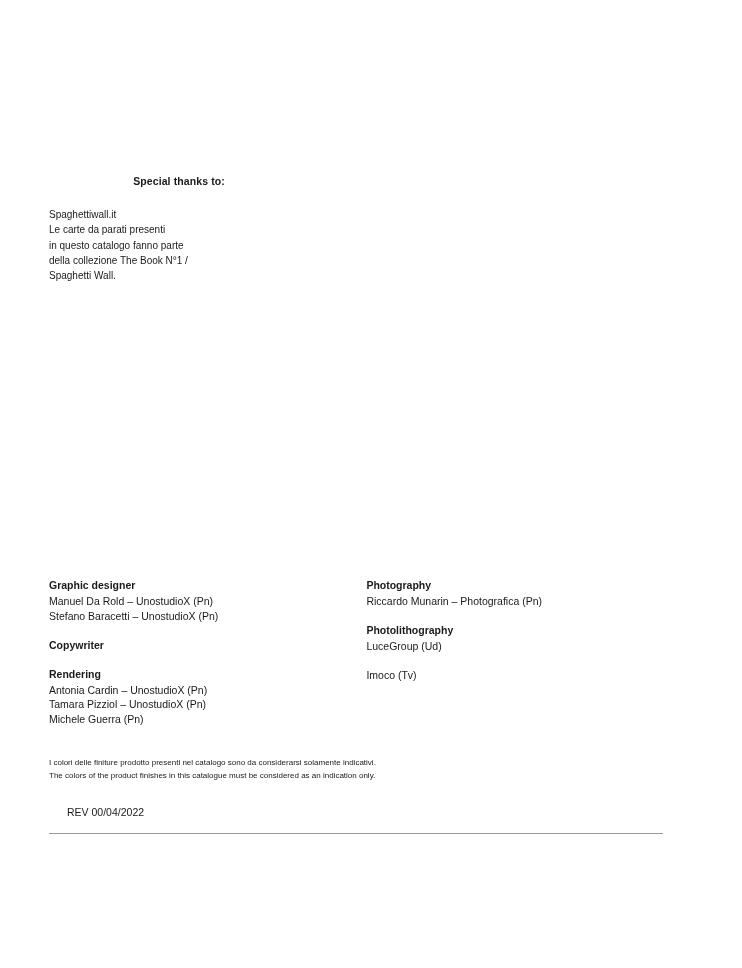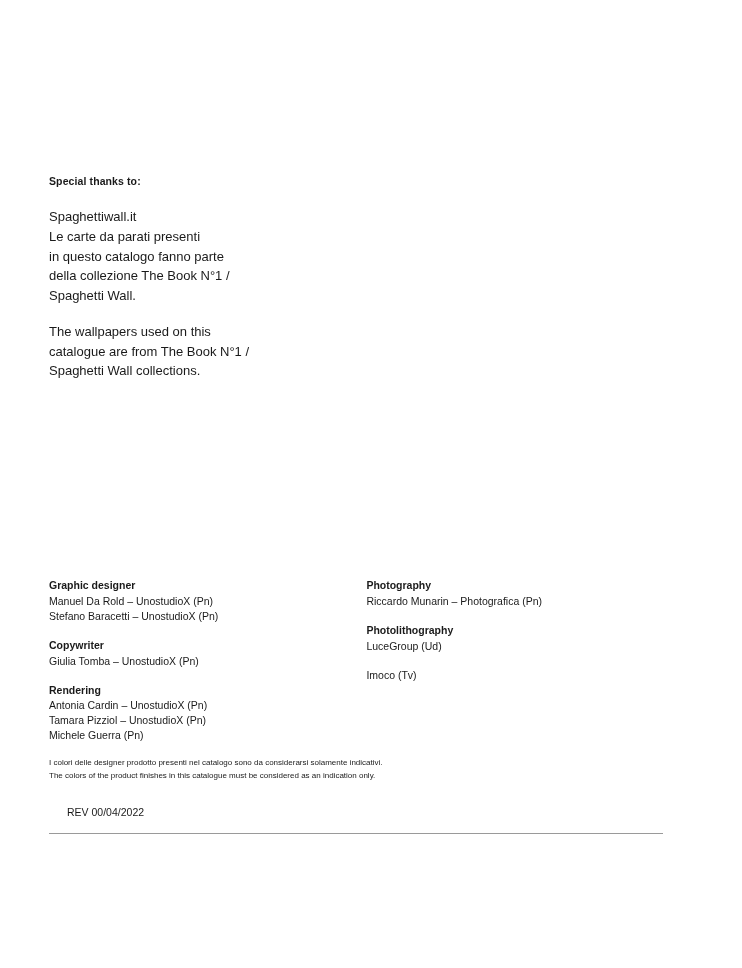--- a/index.html
+++ b/index.html
@@ -29,23 +29,24 @@
     left: 49px;
     top: 174px;
     width: 260px;
   }
   .thanks-title {
     font-size: 10.5px;
     font-weight: bold;
     letter-spacing: 0.01em;
     line-height: 1.35;
     margin: 0 0 19px 0;
+    text-align: center;
   }
   .thanks-para {
-    font-size: 13px;
+    font-size: 10px;
     font-weight: normal;
     line-height: 1.52;
     margin: 0 0 16px 0;
     white-space: pre-line;
   }
   .thanks-para:last-child { margin-bottom: 0; }
 
   
   .credits {
     position: absolute;
@@ -143,37 +144,33 @@
 
 <div class="page">
 
   <section class="thanks">
     <h2 class="thanks-title">Special thanks to:</h2>
     <p class="thanks-para">Spaghettiwall.it
 Le carte da parati presenti
 in questo catalogo fanno parte
 della collezione The Book N°1 /
 Spaghetti Wall.</p>
-    <p class="thanks-para">The wallpapers used on this
-catalogue are from The Book N°1 /
-Spaghetti Wall collections.</p>
   </section>
 
   <section class="credits">
     <div class="credits-col left">
 
       <div class="credit-group">
         <p class="credit-role">Graphic designer</p>
         <p class="credit-name">Manuel Da Rold – UnostudioX (Pn)</p>
         <p class="credit-name">Stefano Baracetti – UnostudioX (Pn)</p>
       </div>
 
       <div class="credit-group">
         <p class="credit-role">Copywriter</p>
-        <p class="credit-name">Giulia Tomba – UnostudioX (Pn)</p>
       </div>
 
       <div class="credit-group">
         <p class="credit-role">Rendering</p>
         <p class="credit-name">Antonia Cardin – UnostudioX (Pn)</p>
         <p class="credit-name">Tamara Pizziol – UnostudioX (Pn)</p>
         <p class="credit-name">Michele Guerra (Pn)</p>
       </div>
 
     </div>
@@ -191,21 +188,21 @@
       </div>
 
       <div class="credit-group">
         <p class="credit-name">Imoco (Tv)</p>
       </div>
 
     </div>
   </section>
 
   <section class="disclaimer">
-    <p>I colori delle designer prodotto presenti nel catalogo sono da considerarsi solamente indicativi.</p>
+    <p>I colori delle finiture prodotto presenti nel catalogo sono da considerarsi solamente indicativi.</p>
     <p>The colors of the product finishes in this catalogue must be considered as an indication only.</p>
   </section>
 
   <div class="revision">REV 00/04/2022</div>
 
   <div class="divider"></div>
 
   <footer class="footer">
   </footer>
 

